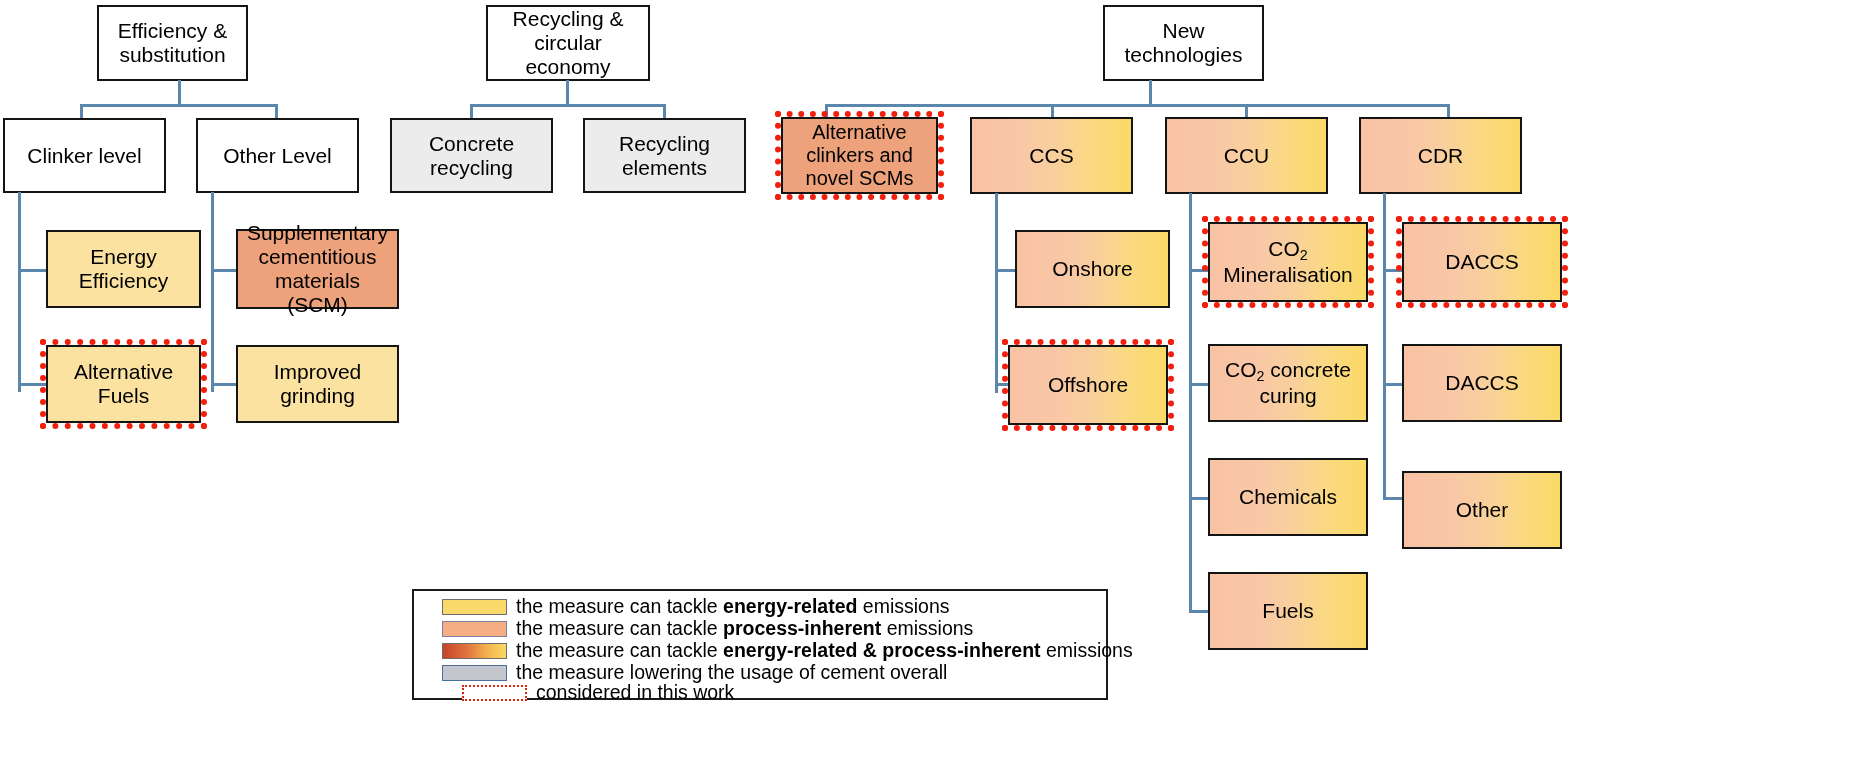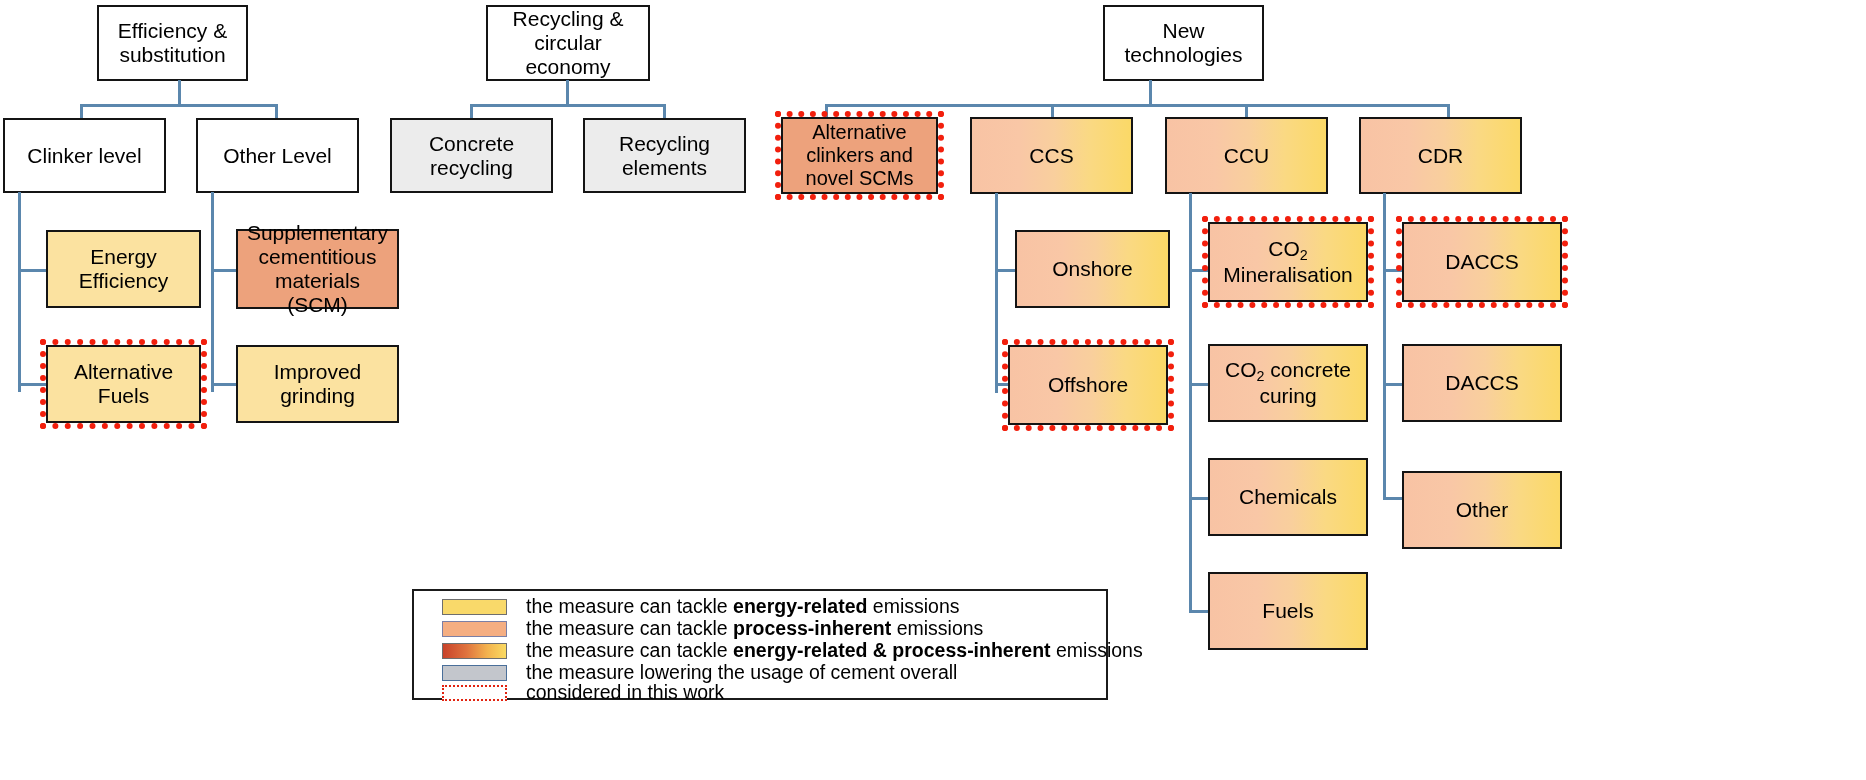--- a/index.html
+++ b/index.html
@@ -28,21 +28,21 @@
   
   .redwrap{position:absolute;box-sizing:border-box;border:6px dotted #f21f0d;padding:0;}
   .redwrap > .node{position:absolute;left:0;top:0;right:0;bottom:0;width:auto;height:auto;}
   .f16{font-size:20px;}
   .f17{font-size:21px;}
   sub{font-size:0.68em;vertical-align:-0.28em;}
 
   
   #legend{position:absolute;left:412px;top:589px;width:696px;height:111px;
           box-sizing:border-box;border:2px solid #1b1b1b;background:#ffffff;}
-  .lgrow{position:absolute;left:0;height:22px;display:flex;align-items:center;gap:10px;}
+  .lgrow{position:absolute;left:0;height:22px;display:flex;align-items:center;}
   .sw{box-sizing:border-box;width:65px;height:16px;margin-left:28px;margin-right:9px;flex:0 0 auto;}
   .sw-y{background:#f9d96a;border:1.5px solid #6e6e6e;}
   .sw-s{background:#f5ae82;border:1.5px solid #7b7fa6;}
   .sw-g{background:linear-gradient(90deg,#c8422a 0%,#e0743e 38%,#f3b24e 70%,#fada62 100%);border:1.5px solid #6e6e6e;}
   .sw-b{background:#c3c6cc;border:1.5px solid #4a6f9a;}
   .sw-r{background:#ffffff;border:2px dotted #e22310;}
   .lgtxt{font-size:19.5px;white-space:nowrap;line-height:1;}
   .lgtxt b{font-weight:700;}
 </style>
 </head>
@@ -213,19 +213,19 @@
       <span class="lgtxt">the measure can tackle <b>process-inherent</b> emissions</span>
     </div>
     <div class="lgrow" style="top:49px;">
       <span class="sw sw-g"></span>
       <span class="lgtxt">the measure can tackle <b>energy-related &amp; process-inherent</b> emissions</span>
     </div>
     <div class="lgrow" style="top:71px;">
       <span class="sw sw-b"></span>
       <span class="lgtxt">the measure lowering the usage of cement overall</span>
     </div>
-    <div class="lgrow" style="top:91px;">
+    <div class="lgrow" style="top:91px;padding-left:20px;">
       <span class="sw sw-r"></span>
       <span class="lgtxt">considered in this work</span>
     </div>
   </div>
 
 </div>
 
 </body></html>

